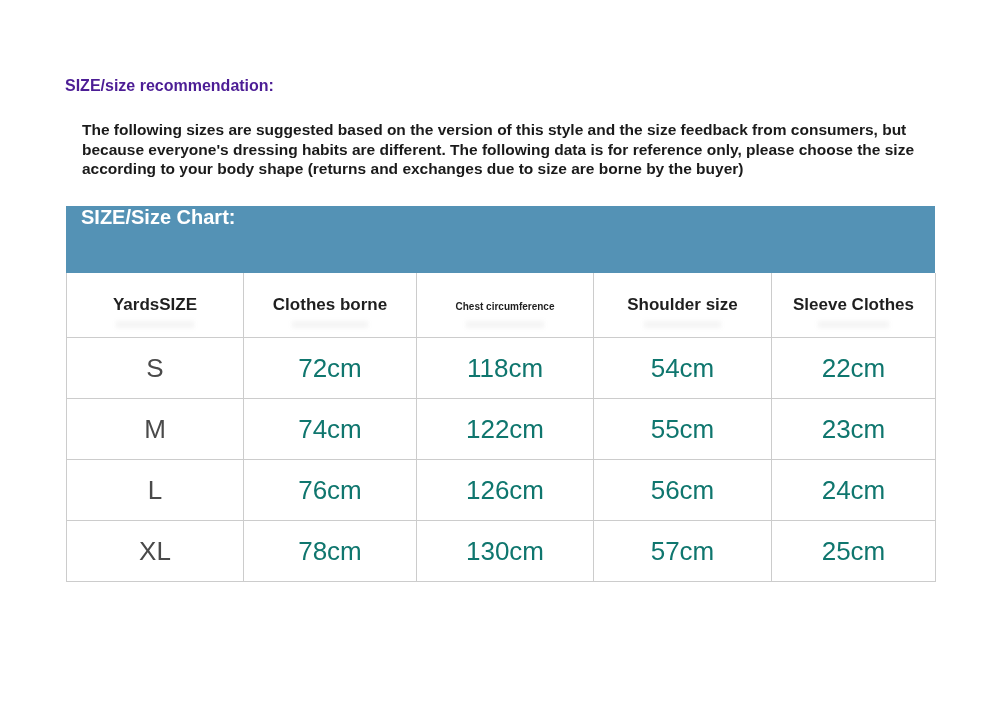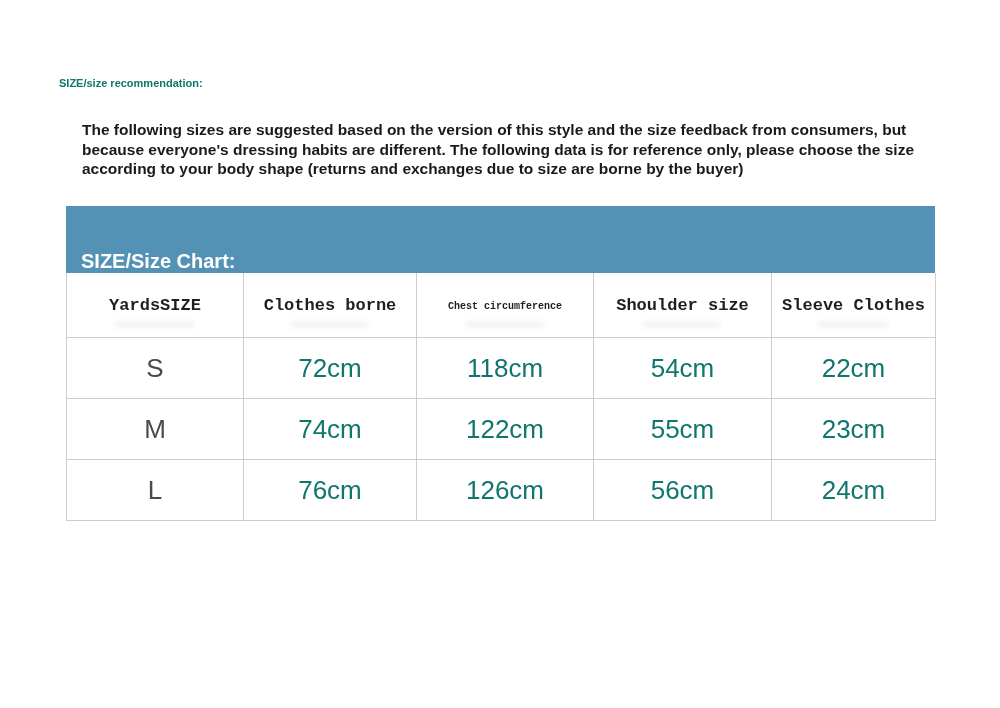--- a/index.html
+++ b/index.html
@@ -5,45 +5,45 @@
   html, body { margin: 0; padding: 0; }
   body {
     width: 1000px; height: 708px;
     background: #ffffff;
     font-family: "Liberation Sans", sans-serif;
     position: relative;
     overflow: hidden;
   }
   .heading {
     position: absolute;
-    left: 59px; top: 77px;
-    font-size: 11px;
+    left: 65px; top: 77px;
+    font-size: 16px;
     font-weight: bold;
-    color: #0f766e;
+    color: #4c1d95;
   }
   .body-text {
     position: absolute;
     left: 65px; top: 120px;
     width: 874px;
     font-size: 15.5px;
     font-weight: bold;
     color: #1a1a1a;
     line-height: 19.5px;
     margin-left: 17px;
   }
   .chart {
     position: absolute;
     left: 66px; top: 206px;
     width: 869px;
   }
   .chart-title-bar {
     height: 67px;
     background: #5492b5;
     display: flex;
-    align-items: flex-end;
+    align-items: flex-start;
     padding-left: 15px;
     box-sizing: border-box;
   }
   .chart-title-bar span {
     color: #ffffff;
     font-weight: bold;
     font-size: 20px;
   }
   table.size-table {
     border-collapse: collapse;
@@ -57,21 +57,20 @@
     padding: 0;
     overflow: hidden;
   }
   .size-table thead th {
     border-top: none;
     height: 64px;
     font-size: 17px;
     font-weight: bold;
     color: #1f1f1f;
     position: relative;
-    font-family: Liberation Mono, monospace;
   }
   
   .size-table thead th::after {
     content: "";
     position: absolute;
     left: 28%; right: 28%;
     bottom: 9px; height: 7px;
     background: rgba(120,120,120,0.08);
     filter: blur(2px);
     pointer-events: none;
@@ -140,16 +139,23 @@
           <td>55cm</td>
           <td>23cm</td>
         </tr>
         <tr>
           <td class="size-cell">L</td>
           <td>76cm</td>
           <td>126cm</td>
           <td>56cm</td>
           <td>24cm</td>
         </tr>
+        <tr>
+          <td class="size-cell">XL</td>
+          <td>78cm</td>
+          <td>130cm</td>
+          <td>57cm</td>
+          <td>25cm</td>
+        </tr>
       </tbody>
     </table>
   </div>
 </div>
 
 </body></html>

